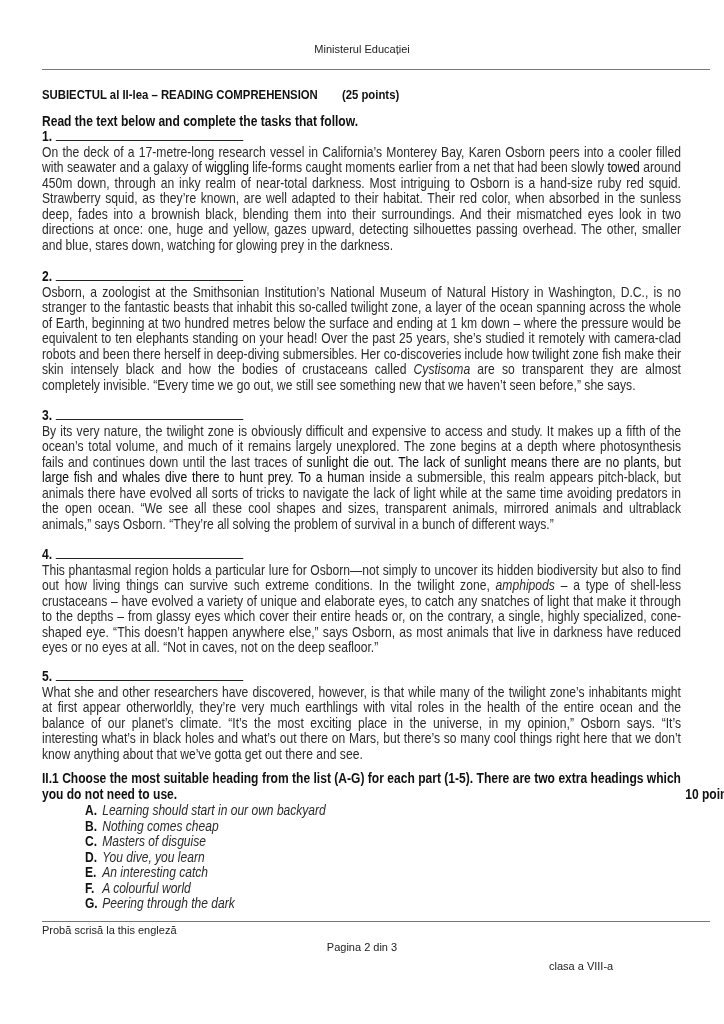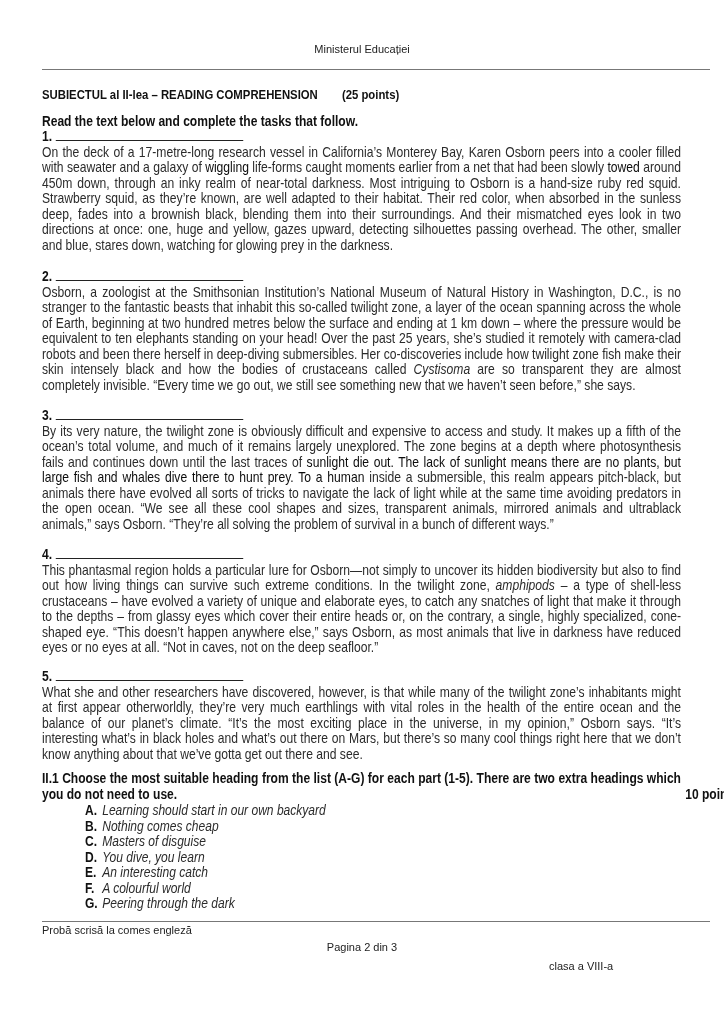--- a/index.html
+++ b/index.html
@@ -75,15 +75,15 @@
   <div><span class="opt-letter">A.</span><span class="opt-text">Learning should start in our own backyard</span></div>
   <div><span class="opt-letter">B.</span><span class="opt-text">Nothing comes cheap</span></div>
   <div><span class="opt-letter">C.</span><span class="opt-text">Masters of disguise</span></div>
   <div><span class="opt-letter">D.</span><span class="opt-text">You dive, you learn</span></div>
   <div><span class="opt-letter">E.</span><span class="opt-text">An interesting catch</span></div>
   <div><span class="opt-letter">F.</span><span class="opt-text">A colourful world</span></div>
   <div><span class="opt-letter">G.</span><span class="opt-text">Peering through the dark</span></div>
 </div>
 
 <div class="abs rule bottom"></div>
-<div class="abs foot-left">Probă scrisă la comes engleză</div>
+<div class="abs foot-left">Probă scrisă la this engleză</div>
 <div class="abs foot-right">clasa a VIII-a</div>
 <div class="abs foot-page">Pagina 2 din 3</div>
 
 </body></html>

